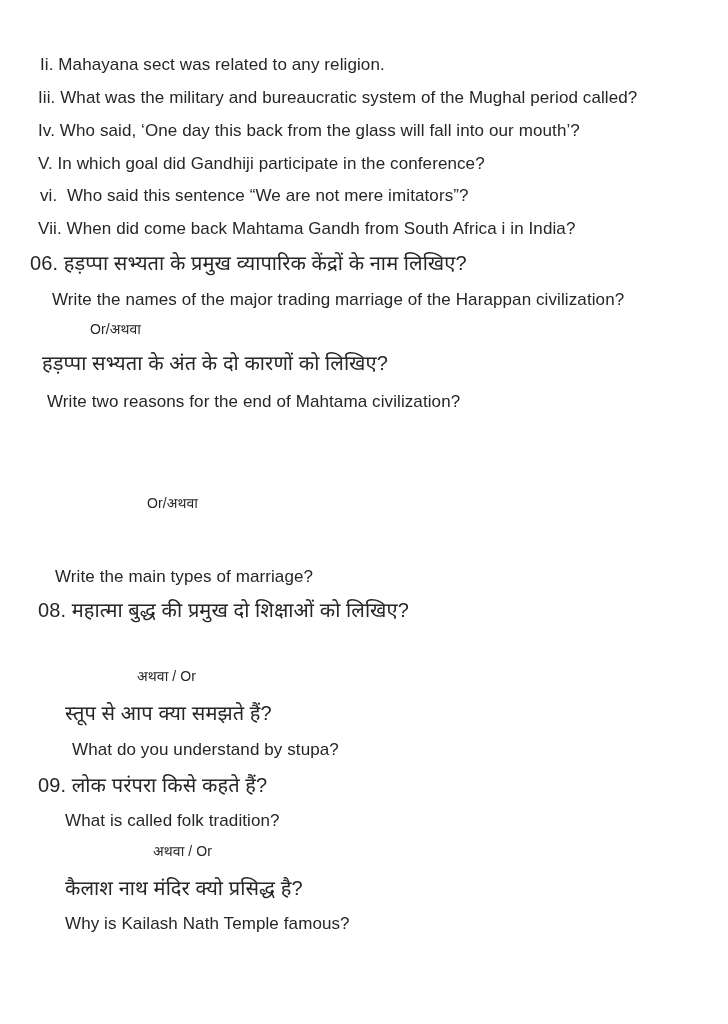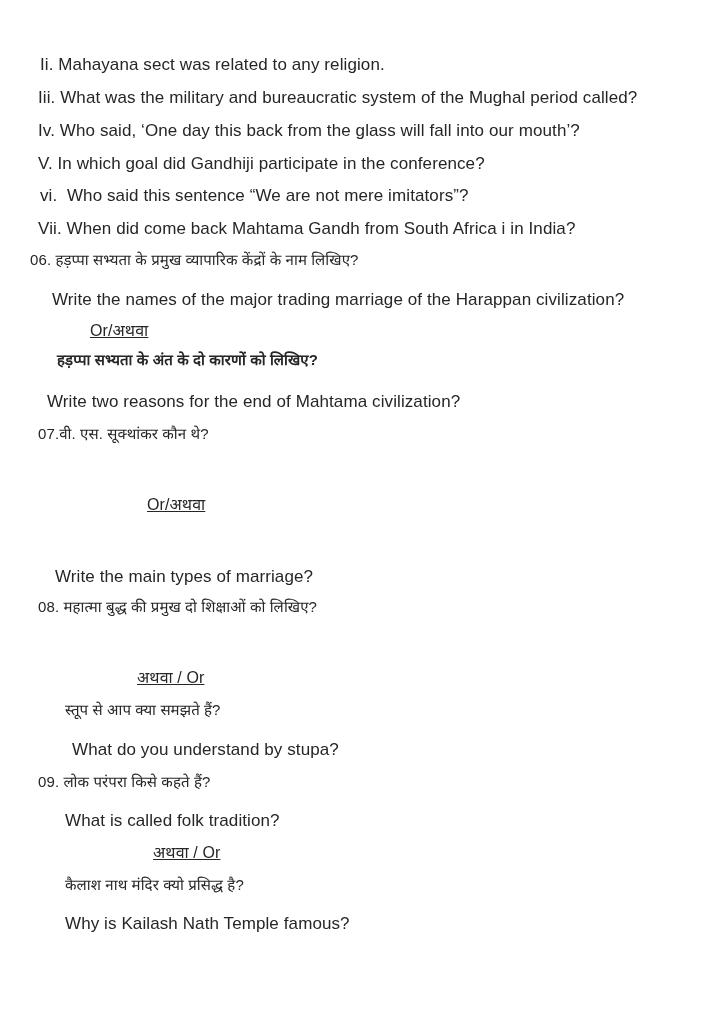--- a/index.html
+++ b/index.html
@@ -17,41 +17,40 @@
     color: #262626;
   }
   .ln {
     position: absolute;
     margin: 0;
     white-space: pre-wrap;
     line-height: 1.2;
     letter-spacing: 0.1px;
   }
   .en { font-size: 17px; }
-  .hi { font-size: 15px; }
-  .mx { font-size: 16px; text-decoration: underline; }
+  .hi { font-size: 20px; }
+  .mx { font-size: 14px; }
 </style>
 </head>
 <body>
 
 <div class="page">
   <p class="ln en" style="top:55px;  left:40px;">Ii. Mahayana sect was related to any religion.</p>
   <p class="ln en" style="top:88px;  left:38px;">Iii. What was the military and bureaucratic system of the Mughal period called?</p>
   <p class="ln en" style="top:121px; left:38px;">Iv. Who said, ‘One day this back from the glass will fall into our mouth’?</p>
   <p class="ln en" style="top:154px; left:38px;">V. In which goal did Gandhiji participate in the conference?</p>
   <p class="ln en" style="top:186px; left:40px;">vi.  Who said this sentence “We are not mere imitators”?</p>
   <p class="ln en" style="top:219px; left:38px;">Vii. When did come back Mahtama Gandh from South Africa i in India?</p>
 
   <p class="ln hi" style="top:251px; left:30px;">06. हड़प्पा सभ्यता के प्रमुख व्यापारिक केंद्रों के नाम लिखिए?</p>
   <p class="ln en" style="top:290px; left:52px;">Write the names of the major trading marriage of the Harappan civilization?</p>
   <p class="ln mx" style="top:321px; left:90px;">Or/अथवा</p>
-  <p class="ln hi" style="top:351px; left:57px;font-weight:bold;">हड़प्पा सभ्यता के अंत के दो कारणों को लिखिए?</p>
+  <p class="ln hi" style="top:351px; left:42px;">हड़प्पा सभ्यता के अंत के दो कारणों को लिखिए?</p>
   <p class="ln en" style="top:392px; left:47px;">Write two reasons for the end of Mahtama civilization?</p>
 
-  <p class="ln hi" style="top:425px; left:38px;">07.वी. एस. सूक्थांकर कौन थे?</p>
   <p class="ln mx" style="top:495px; left:147px;">Or/अथवा</p>
   <p class="ln en" style="top:567px; left:55px;">Write the main types of marriage?</p>
 
   <p class="ln hi" style="top:598px; left:38px;">08. महात्मा बुद्ध की प्रमुख दो शिक्षाओं को लिखिए?</p>
   <p class="ln mx" style="top:668px; left:137px;">अथवा / Or</p>
   <p class="ln hi" style="top:701px; left:65px;">स्तूप से आप क्या समझते हैं?</p>
   <p class="ln en" style="top:740px; left:72px;">What do you understand by stupa?</p>
 
   <p class="ln hi" style="top:773px; left:38px;">09. लोक परंपरा किसे कहते हैं?</p>
   <p class="ln en" style="top:811px; left:65px;">What is called folk tradition?</p>

